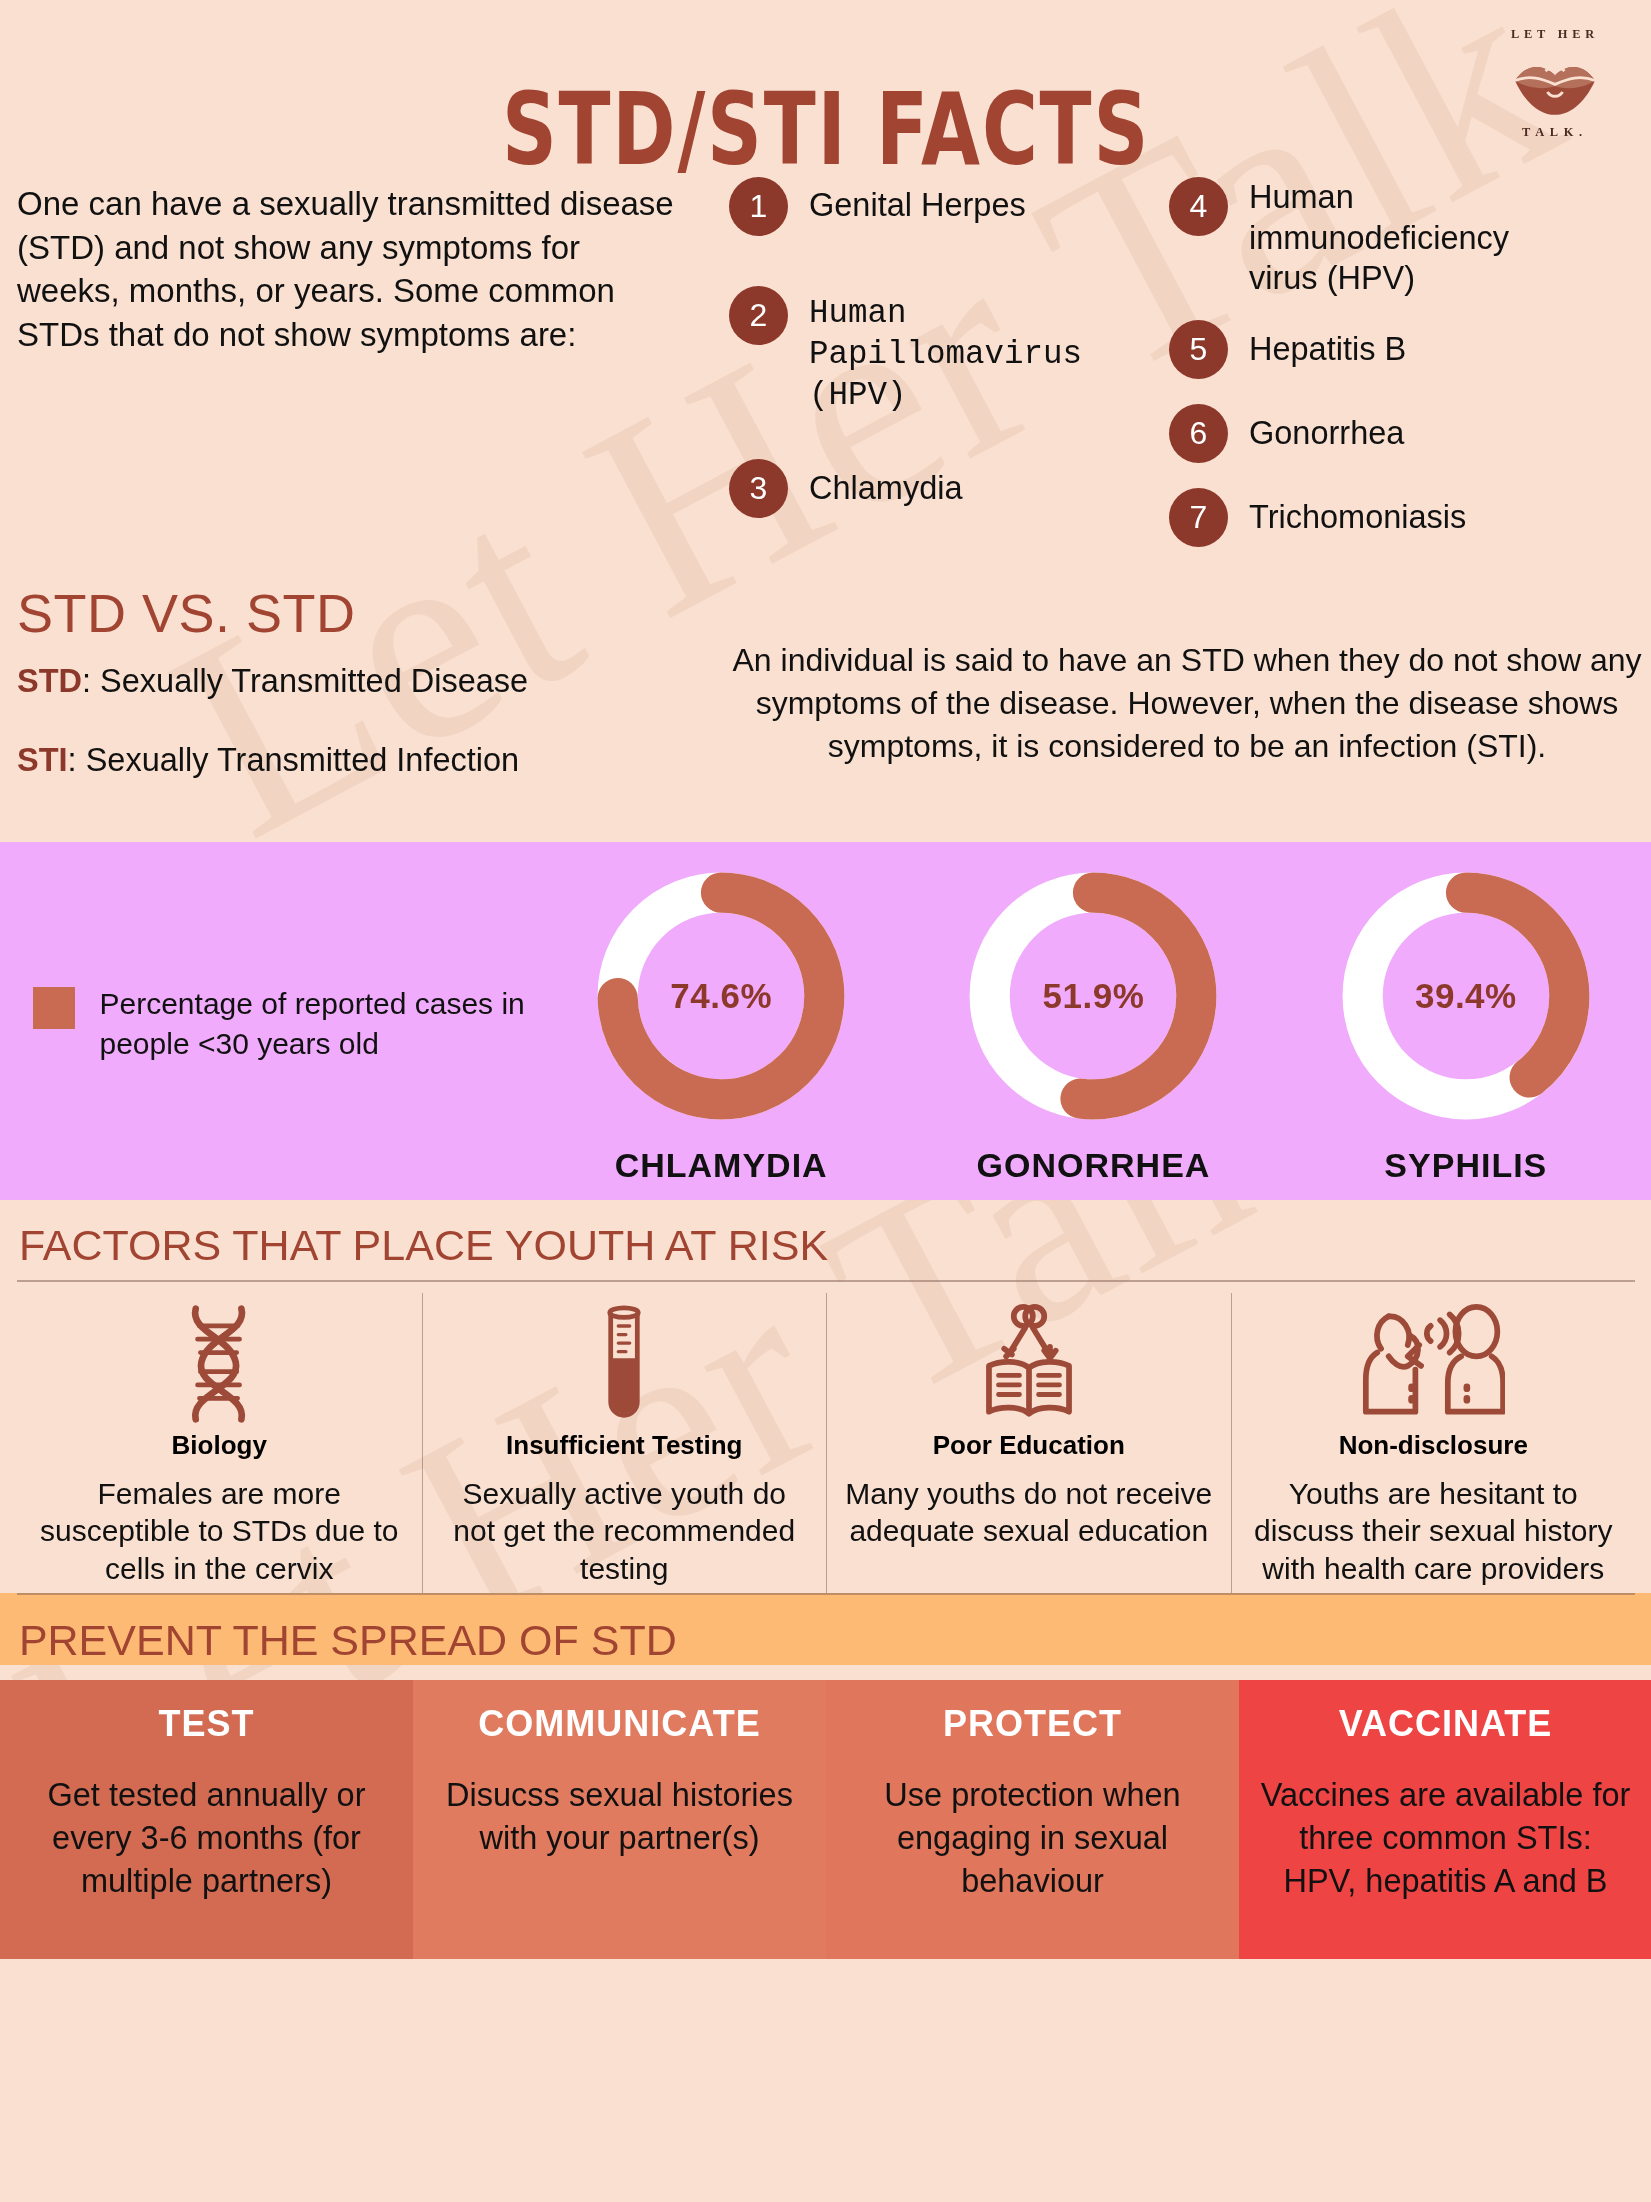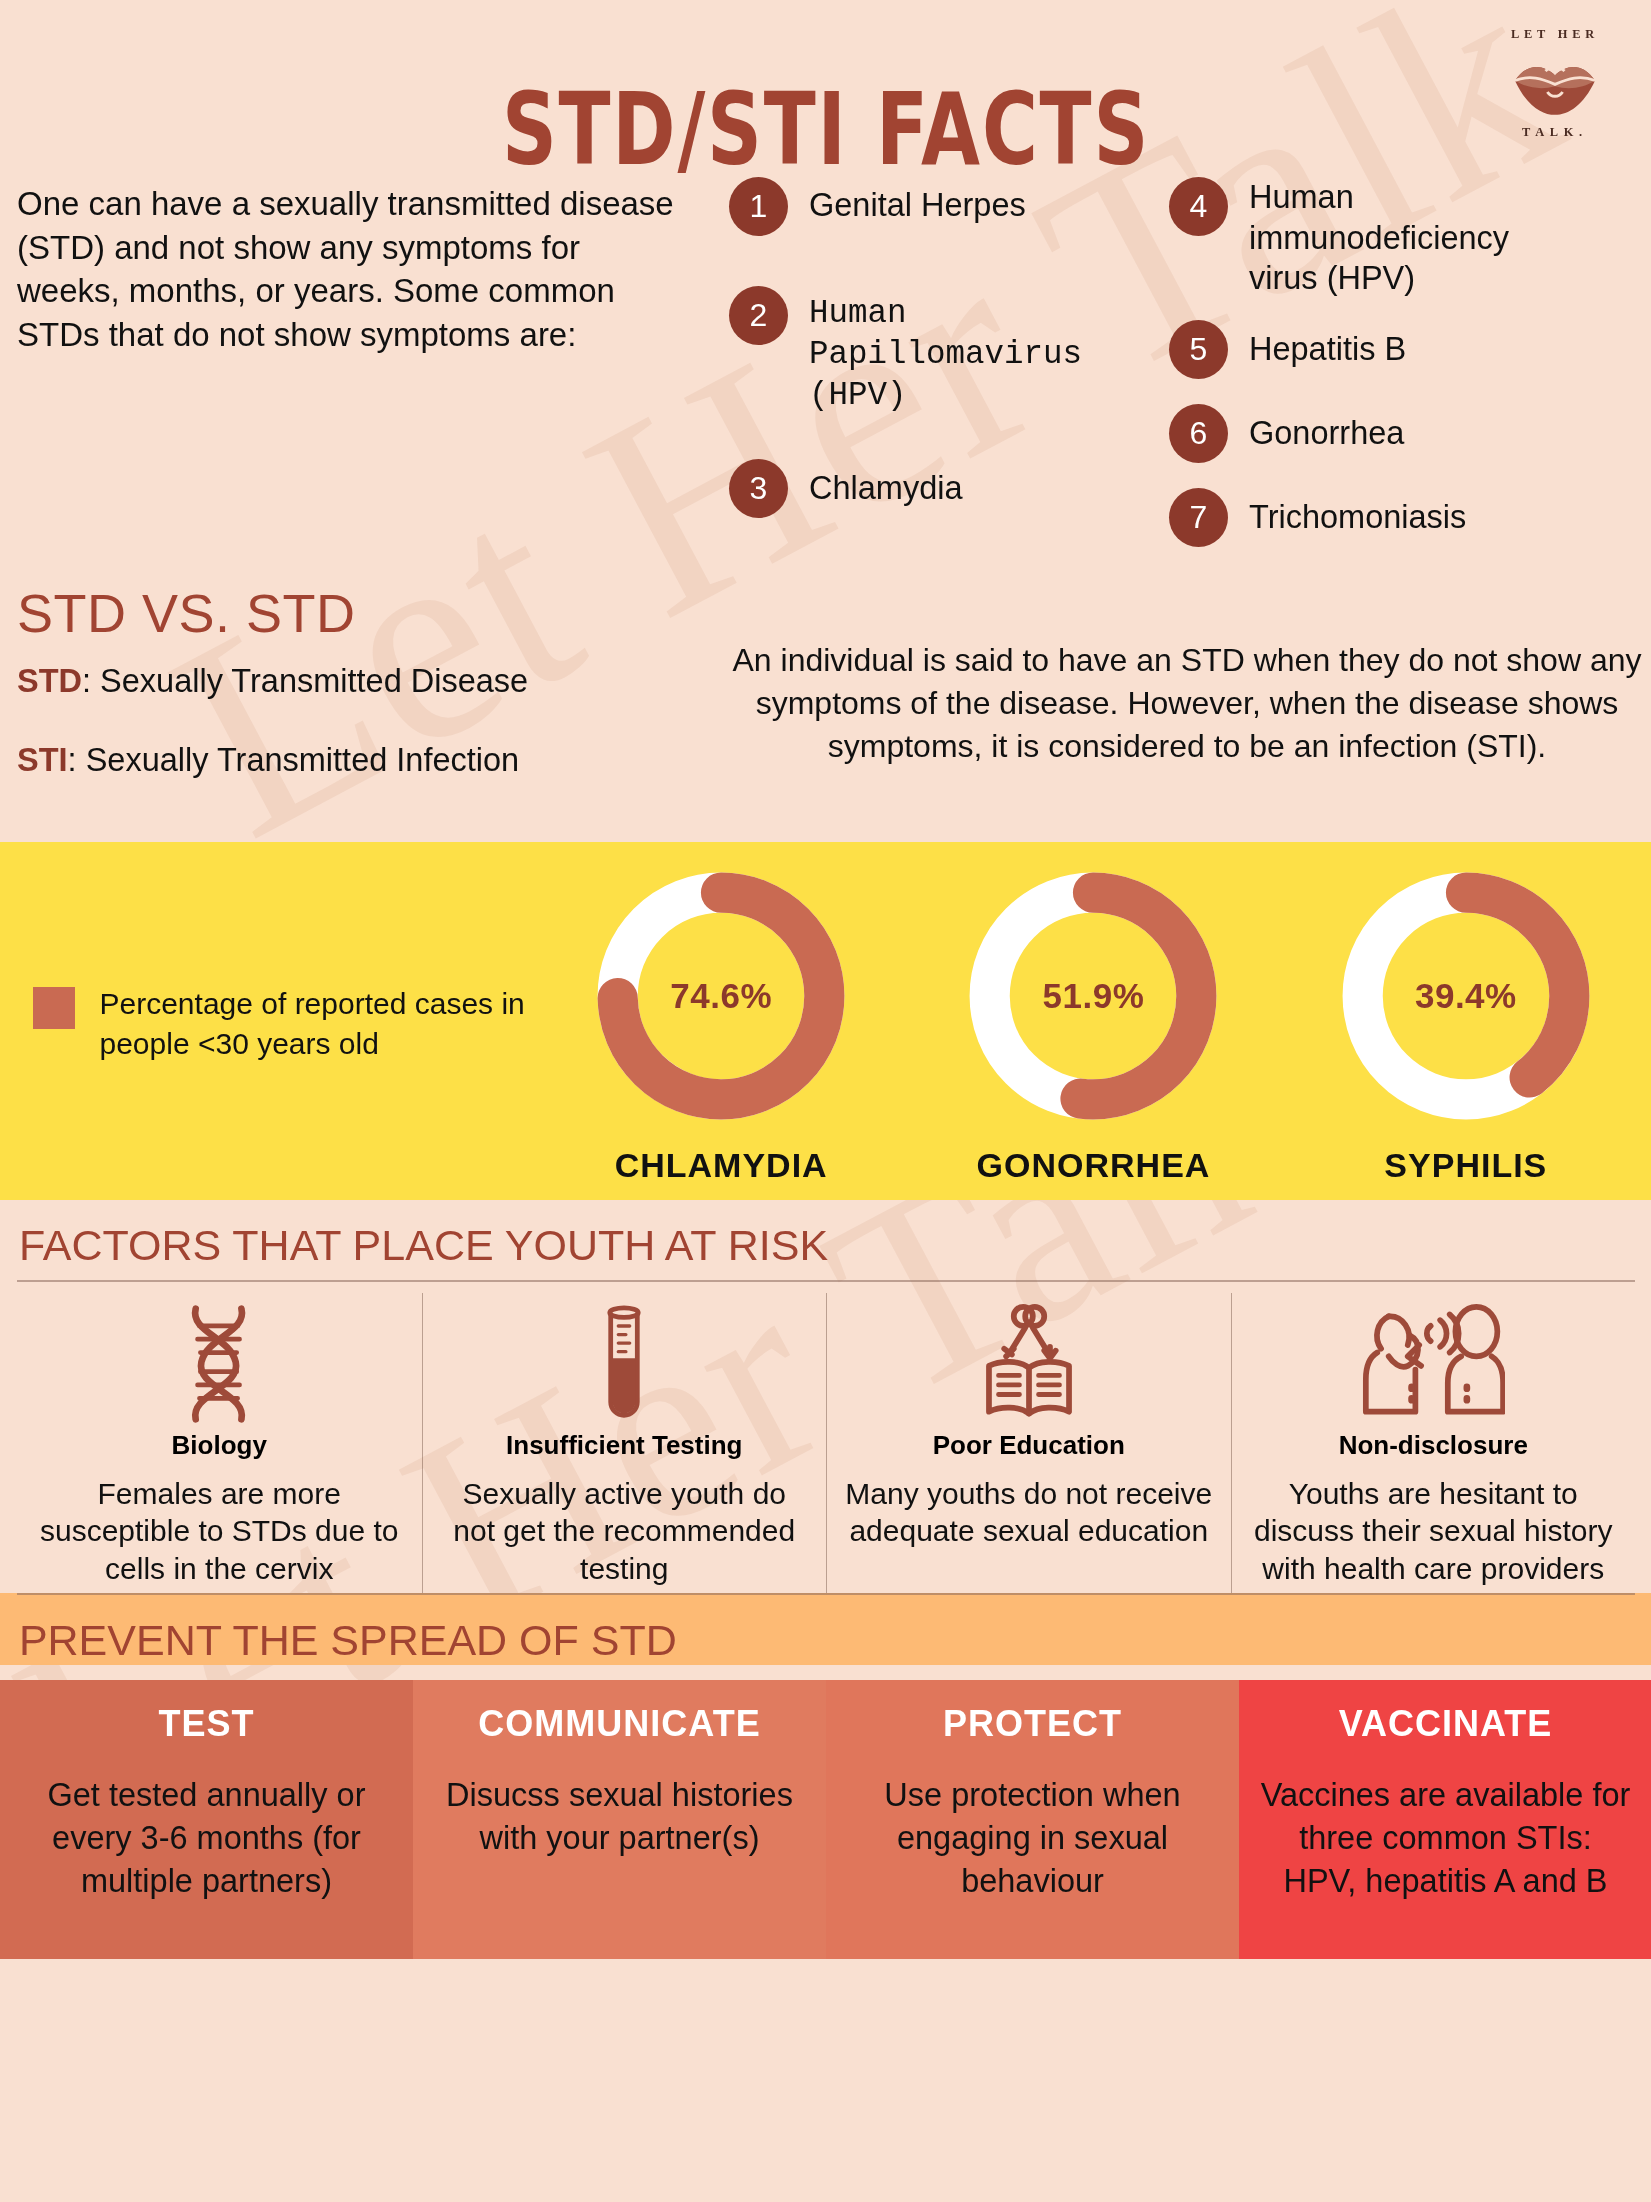--- a/index.html
+++ b/index.html
@@ -203,21 +203,21 @@
       <div class="vs-line">
         <b>STD</b><span>: </span><span>Sexually Transmitted Disease</span>
       </div>
       <div class="vs-line">
         <b>STI</b><span>: </span><span>Sexually Transmitted Infection</span>
       </div>
     </div>
     <div class="vs-para">An individual is said to have an STD when they do not show any symptoms of the disease. However, when the disease shows symptoms, it is considered to be an infection (STI).</div>
   </div>
 
-  <div class="donut-band" style="background: #fde047;">
+  <div class="donut-band" style="background: #f0abfc;">
     <div class="legend">
       <div class="legend-swatch" style="background: rgb(201, 106, 82);"></div>
       <div class="legend-text">Percentage of reported cases in people &lt;30 years old</div>
     </div>
 
     <div class="donut-cell">
       <div class="donut">
         <svg width="266" height="266" viewBox="0 0 278 278">
           <circle cx="139" cy="139" r="108" fill="none" stroke="#FFFFFF" stroke-width="42"></circle>
           <circle class="arc" cx="139" cy="139" r="108" fill="none" stroke="#C96A52" stroke-width="42" stroke-linecap="round" stroke-dasharray="506.2236738288449 172.3603393465504"></circle>

